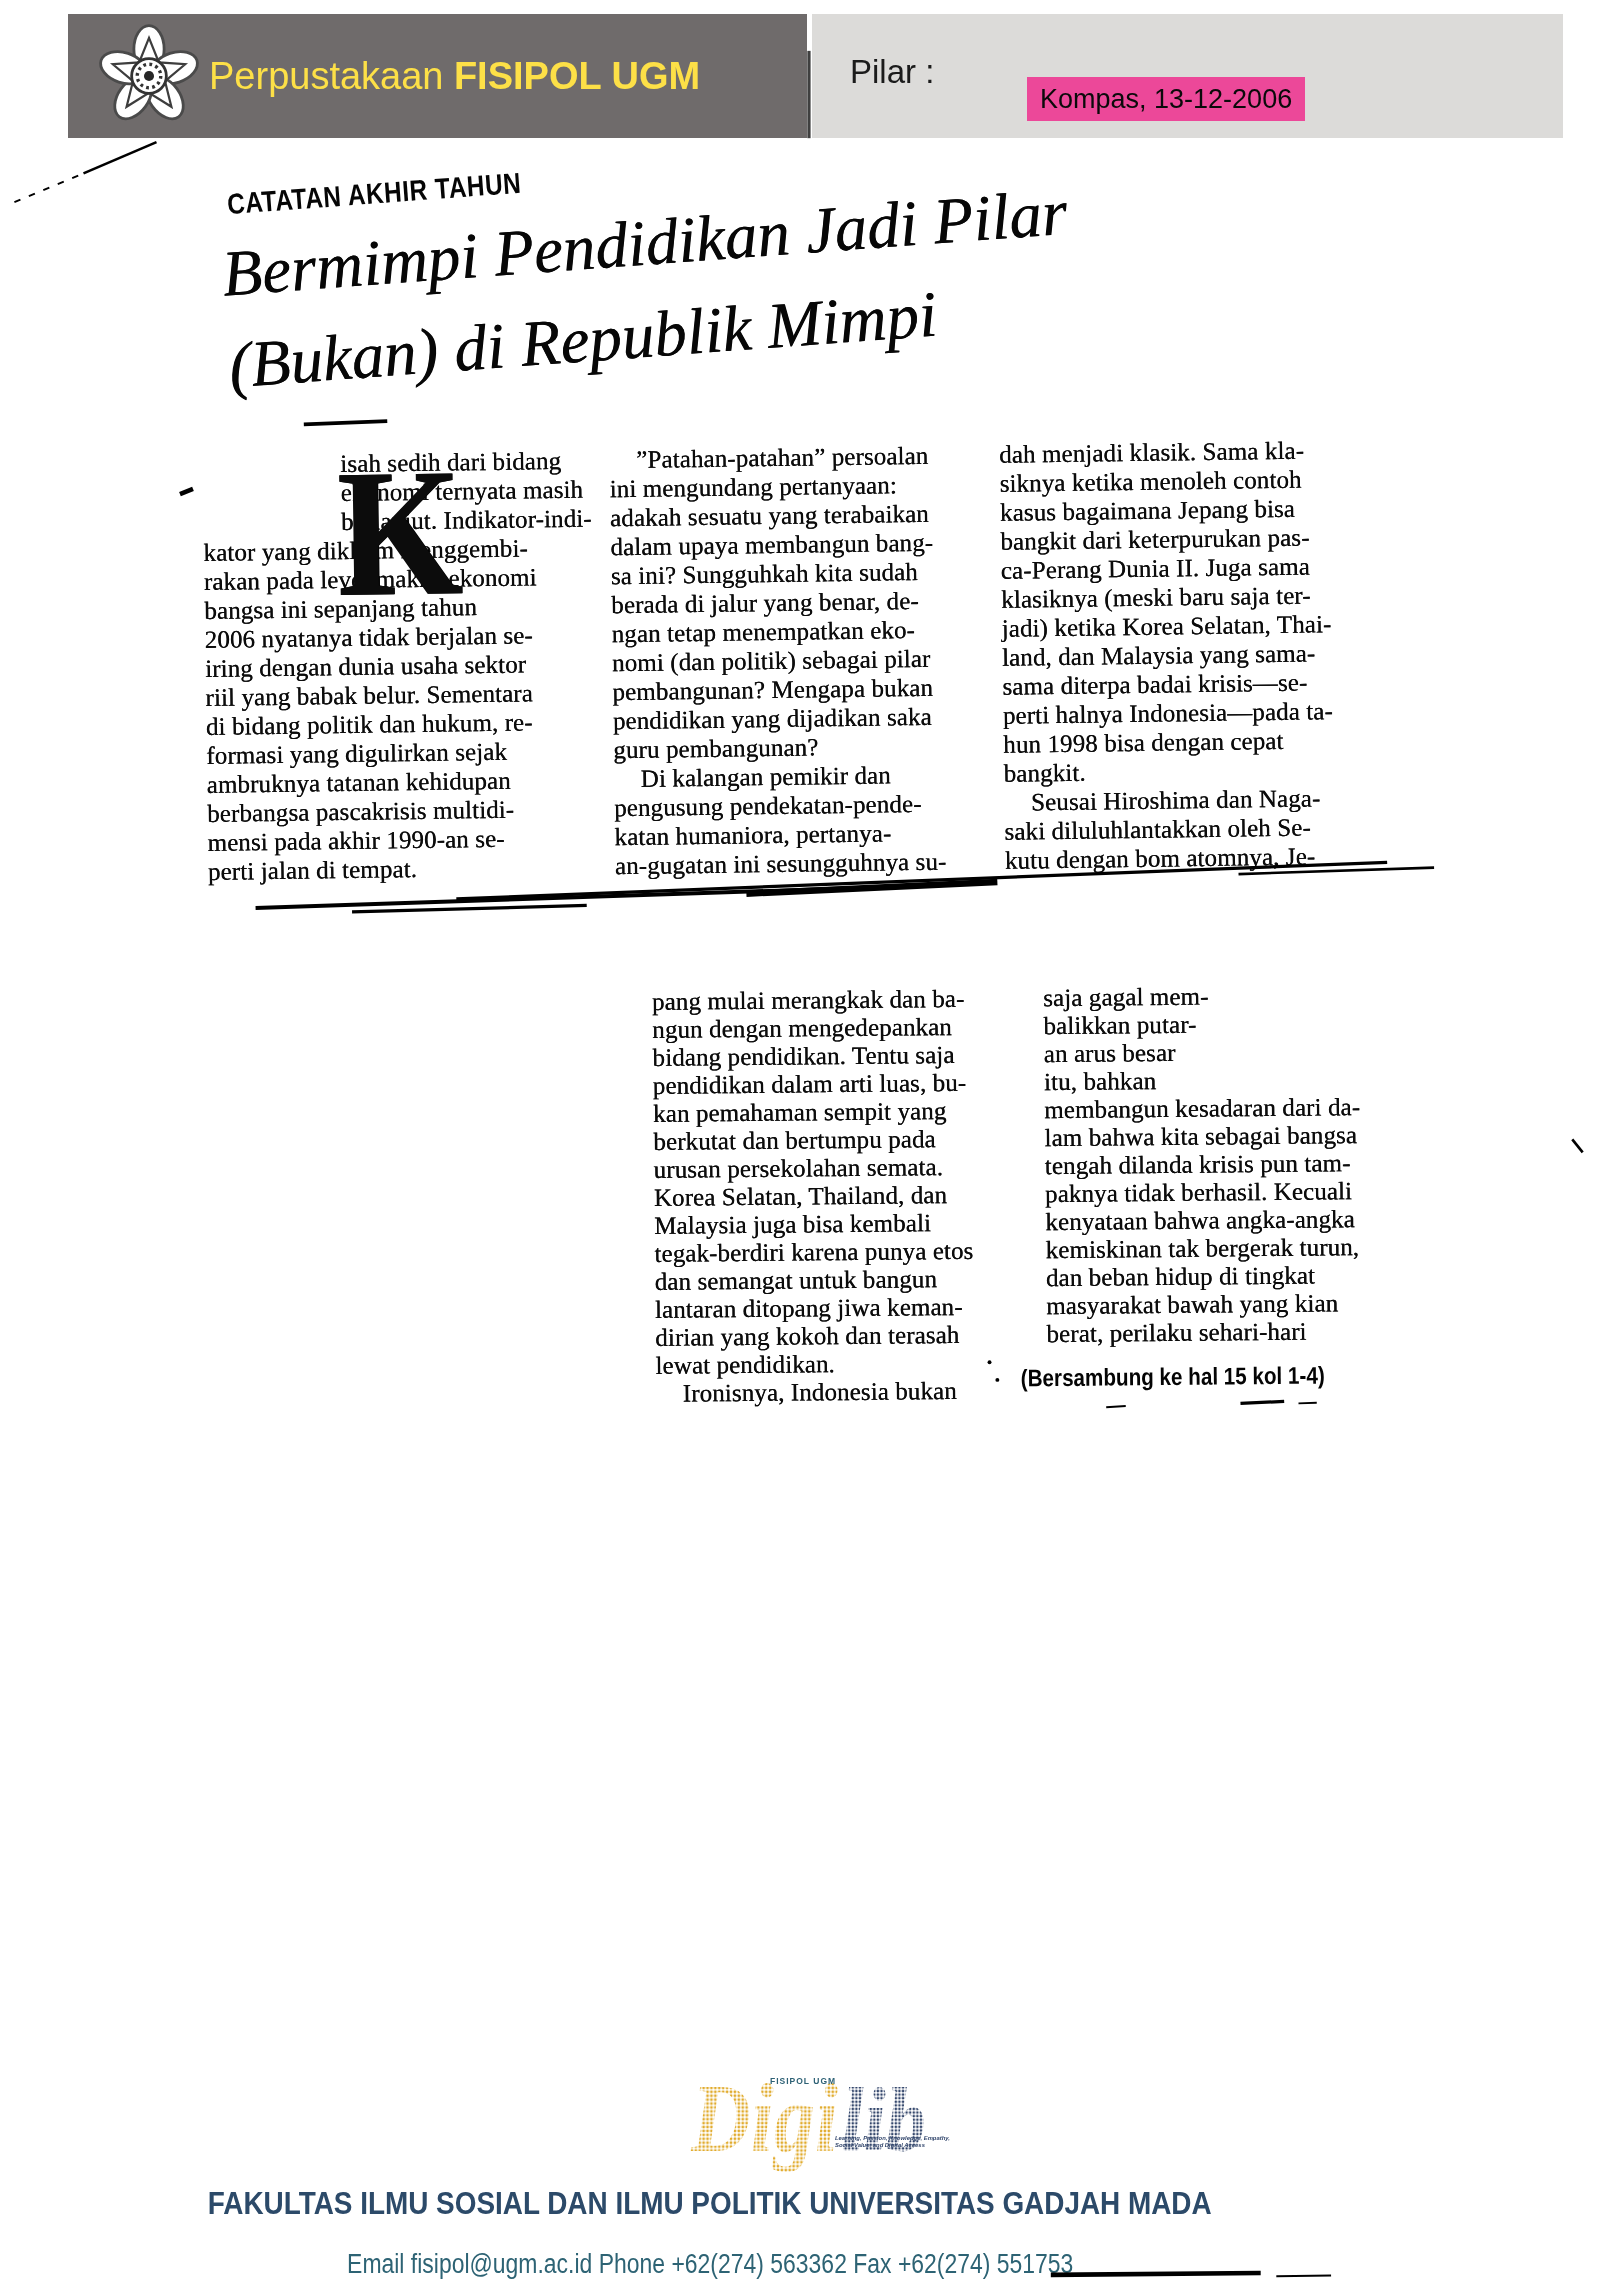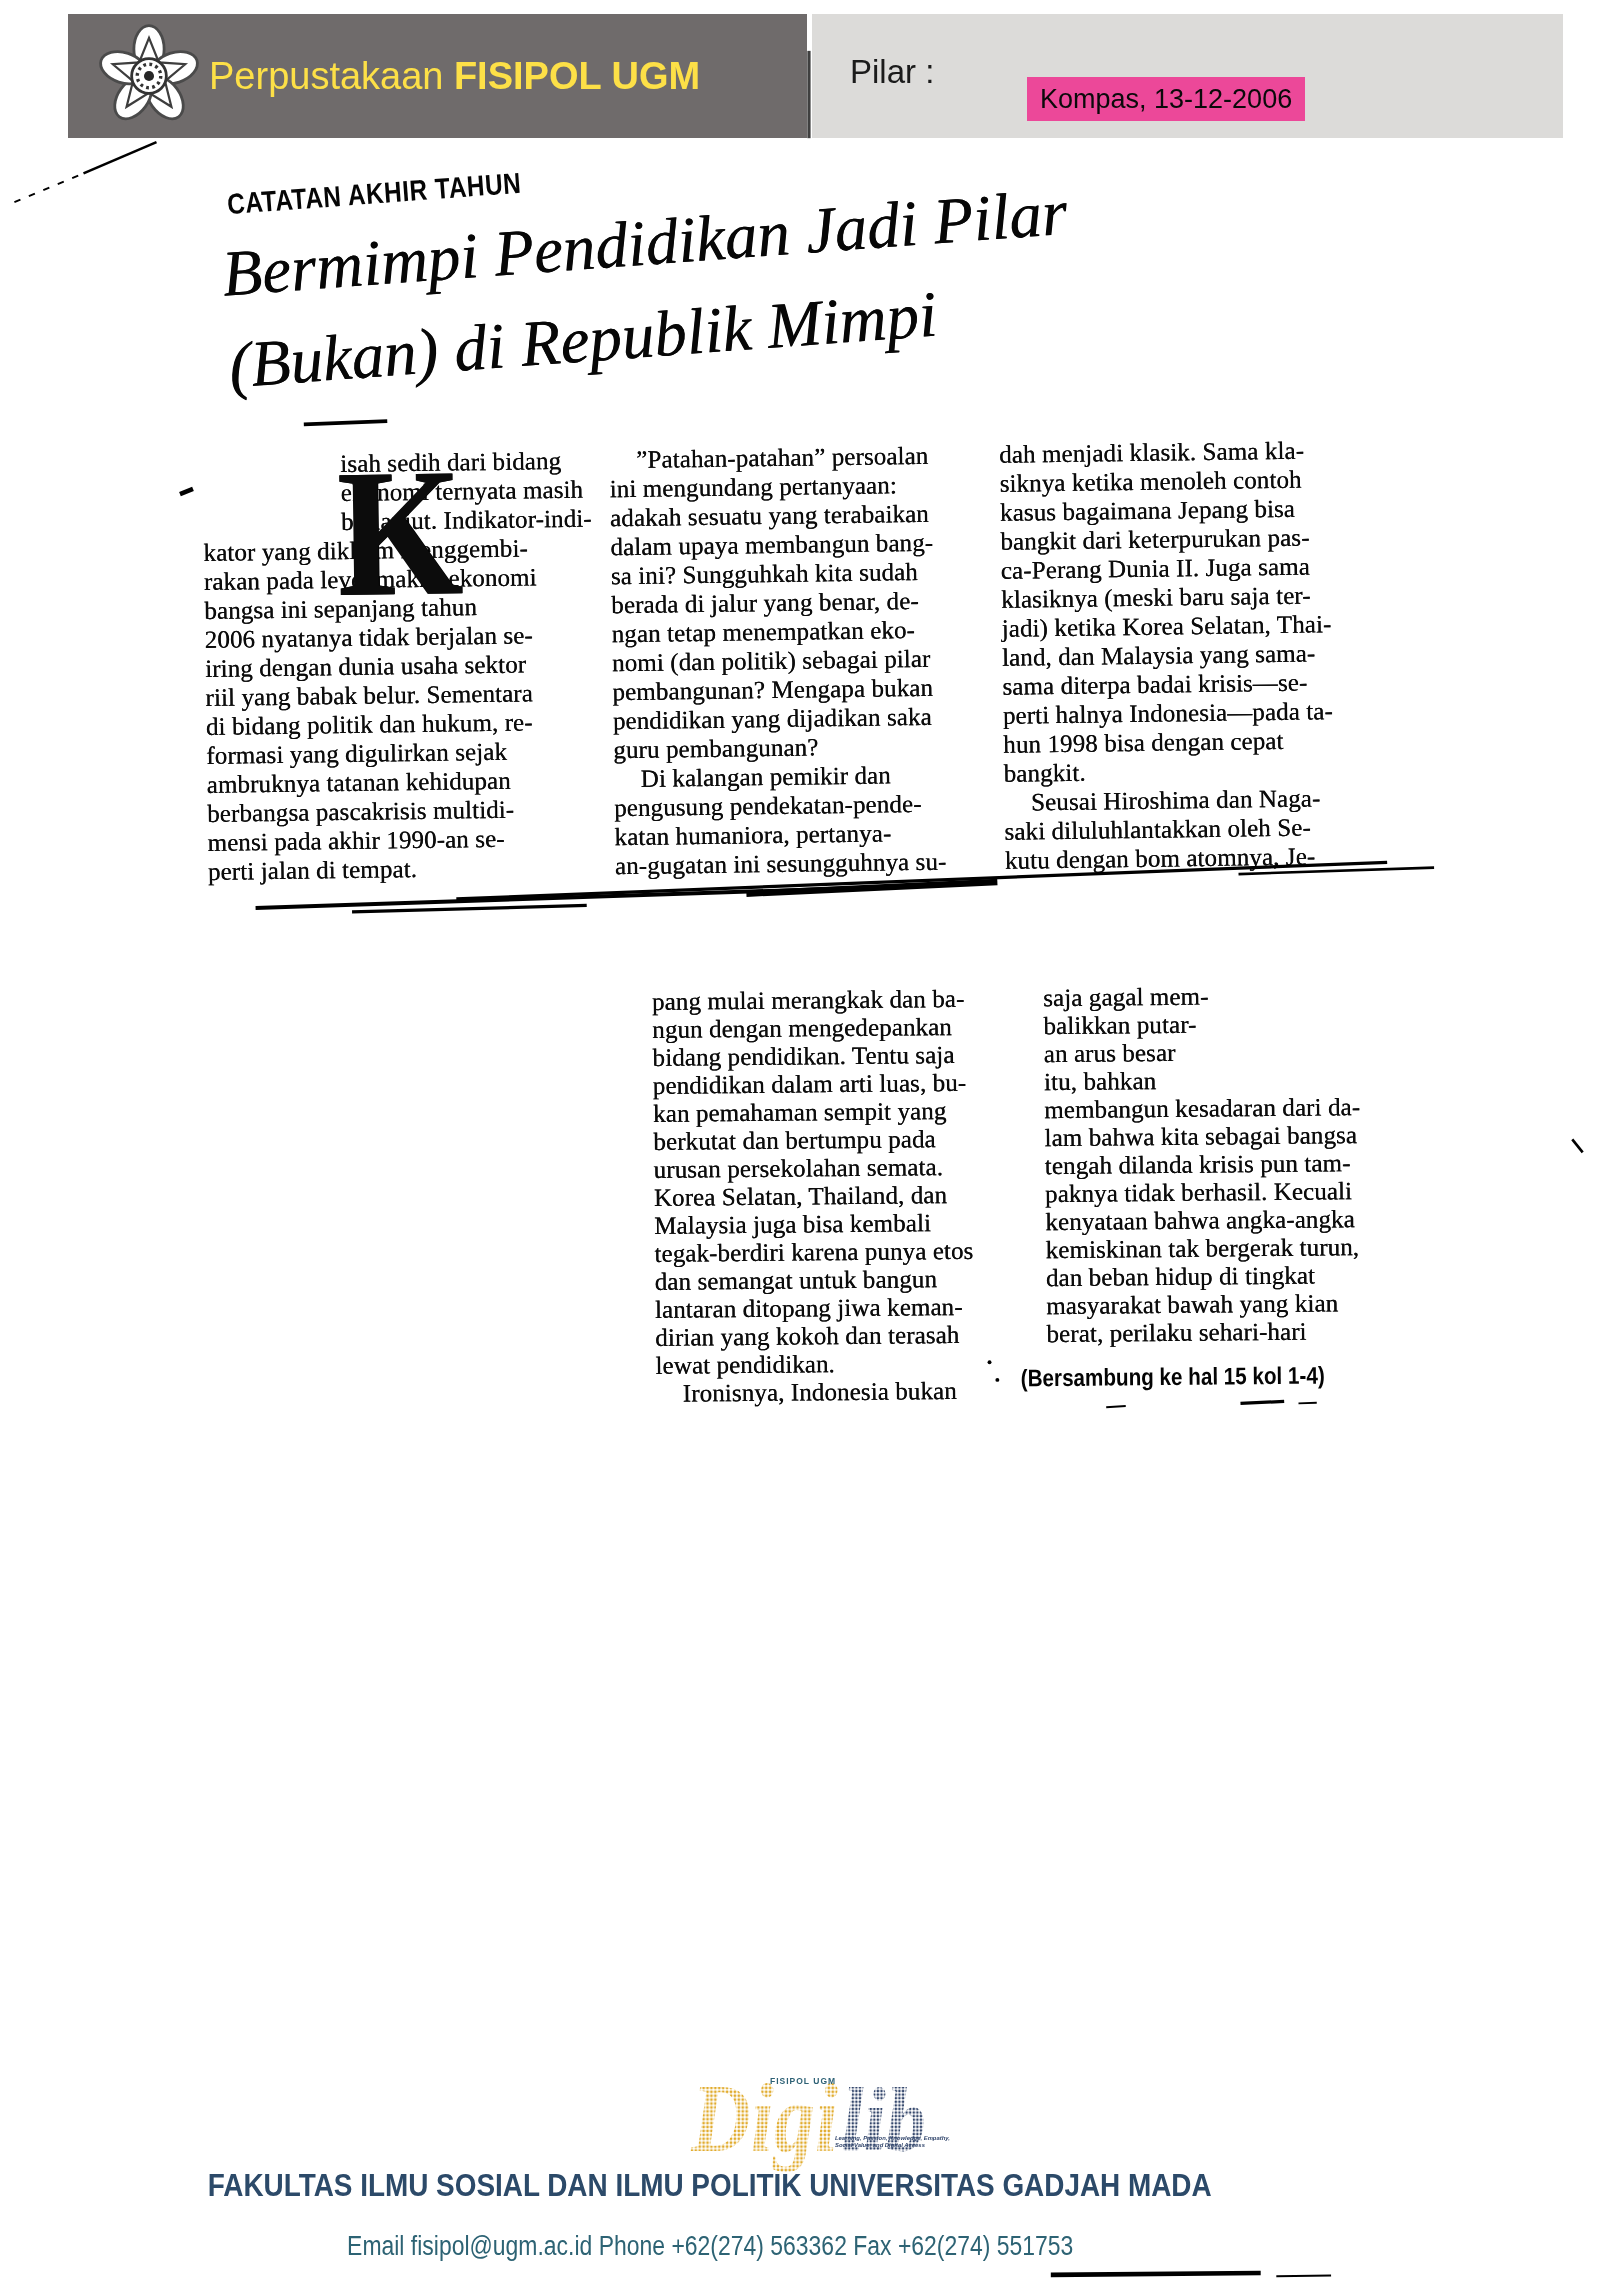--- a/index.html
+++ b/index.html
@@ -47,21 +47,21 @@
   .contmark{position:absolute;left:375px;top:380px;font-family:"Liberation Sans",sans-serif;
             font-weight:bold;font-size:24px;transform:scaleX(.86);transform-origin:left;
             white-space:nowrap;color:#040404;}
 
   
   .digilib-svg{position:absolute;left:686px;top:2039px;}
   .logo-top{position:absolute;left:770px;top:2076px;font-family:"Liberation Sans",sans-serif;
             font-weight:bold;font-size:8.5px;letter-spacing:1px;color:#2e6175;}
   .tagline{position:absolute;left:835px;top:2135px;font-family:"Liberation Sans",sans-serif;
            font-style:italic;font-weight:bold;font-size:5.9px;line-height:7.2px;color:#33476d;white-space:nowrap;}
-  .fline{position:absolute;left:0;width:1420px;text-align:center;font-family:"Liberation Sans",sans-serif;white-space:nowrap;}
+  .fline{position:absolute;left:0;width:1420px;text-align:center;font-family:"Liberation Sans",sans-serif;white-space:nowrap;margin-top:18px;}
   .faculty{top:2168px;font-weight:bold;font-size:31px;color:#2c4a69;}
   .faculty > span{display:inline-block;transform:scaleX(.9);transform-origin:center;}
   .addr{top:2203px;font-size:27px;color:#2d6374;}
   .addr > span{display:inline-block;transform:scaleX(.85);transform-origin:center;}
   .contact{top:2231px;font-size:27px;color:#2d6374;}
   .contact > span{display:inline-block;transform:scaleX(.85);transform-origin:center;}
 
   .artifacts{position:absolute;left:0;top:0;pointer-events:none;}
 </style>
 </head>

